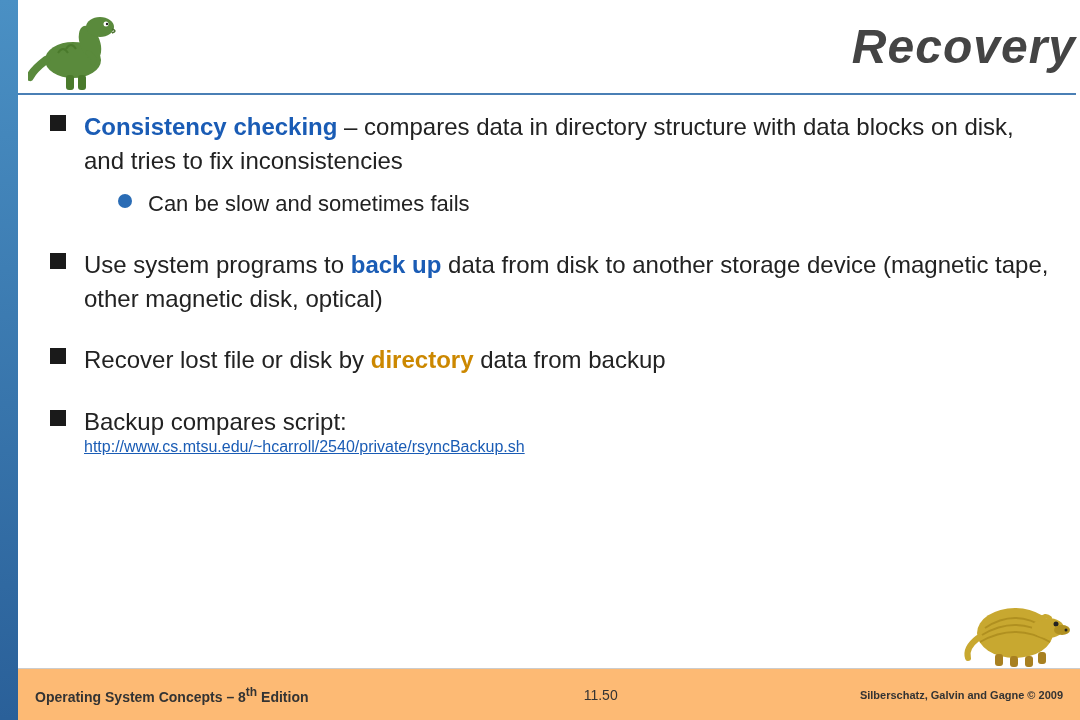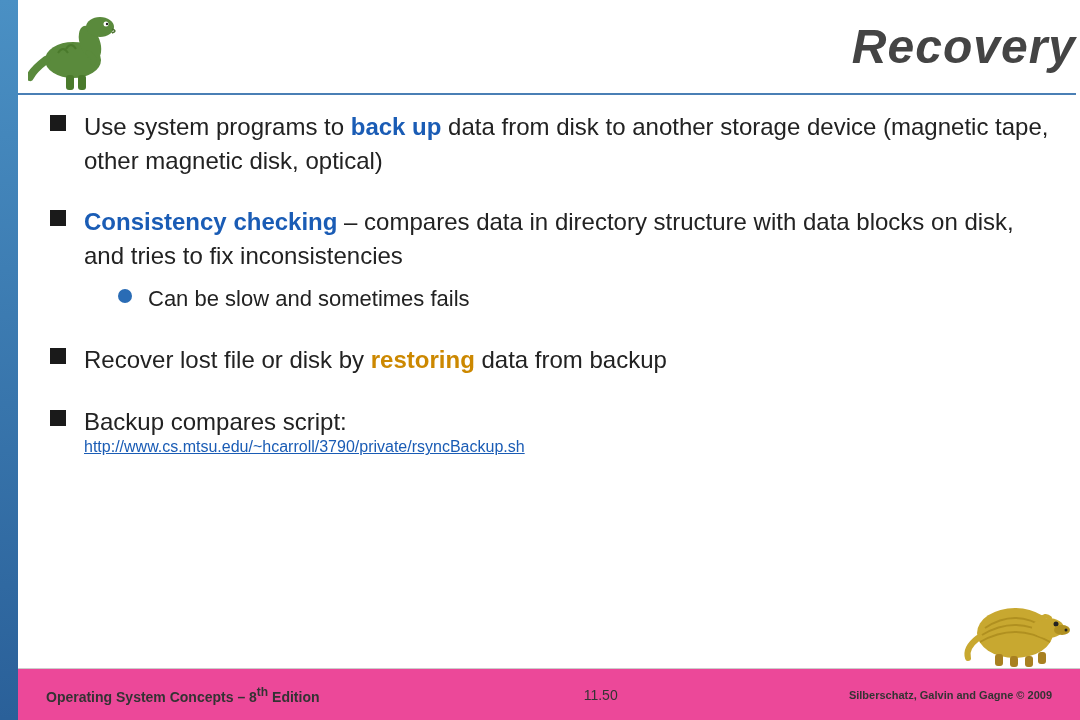--- a/index.html
+++ b/index.html
@@ -132,26 +132,26 @@
       text-decoration: underline;
     }
 
     
     .footer {
       position: absolute;
       bottom: 0;
       left: 18px;
       right: 0;
       height: 52px;
-      background: #ec4899;
+      background: #fdba74;
       border-top: 1px solid #cccccc;
       display: flex;
       align-items: center;
       justify-content: space-between;
-      padding: 0 28px;
+      padding: 0 17px;
     }
 
     .footer-left {
       font-size: 14px;
       color: #333333;
       font-weight: bold;
     }
 
     .footer-center {
       font-size: 14px;
@@ -210,54 +210,54 @@
 
         <path d="M30 48 Q35 40 40 48" stroke="#4a7a2c" stroke-width="2" fill="none"></path>
         <path d="M38 44 Q43 36 48 44" stroke="#4a7a2c" stroke-width="2" fill="none"></path>
       </svg>
     </div>
 
     <h1 class="title">Recovery</h1>
   </div>
 
   <div class="content">
-
-    <div class="bullet-item">
-      <div class="bullet-square"></div>
-      <span class="bullet-text">
-        Use system programs to <span class="highlight-blue">back up</span> data from disk to another storage device (magnetic tape, other magnetic disk, optical)
-      </span>
-    </div>
 
     <div class="bullet-item">
       <div class="bullet-square"></div>
       <div>
         <span class="bullet-text">
           <span class="highlight-blue">Consistency checking</span>
           <span> – compares data in directory structure with data blocks on disk, and tries to fix inconsistencies</span>
         </span>
         <div class="sub-bullet">
           <div class="sub-bullet-circle"></div>
           <span class="sub-bullet-text">Can be slow and sometimes fails</span>
         </div>
       </div>
     </div>
 
     <div class="bullet-item">
       <div class="bullet-square"></div>
       <span class="bullet-text">
-        Recover lost file or disk by <span class="highlight-orange">restoring</span> data from backup
+        Use system programs to <span class="highlight-blue">back up</span> data from disk to another storage device (magnetic tape, other magnetic disk, optical)
+      </span>
+    </div>
+
+    <div class="bullet-item">
+      <div class="bullet-square"></div>
+      <span class="bullet-text">
+        Recover lost file or disk by <span class="highlight-orange">directory</span> data from backup
       </span>
     </div>
 
     <div class="bullet-item">
       <div class="bullet-square"></div>
       <div>
         <span class="bullet-text">Backup compares script:</span><br>
-        <a class="link-text" href="#">http://www.cs.mtsu.edu/~hcarroll/3790/private/rsyncBackup.sh</a>
+        <a class="link-text" href="#">http://www.cs.mtsu.edu/~hcarroll/2540/private/rsyncBackup.sh</a>
       </div>
     </div>
   </div>
 
   <div class="dino-right">
     <svg viewBox="0 0 110 90" width="110" height="90">
 
       <ellipse cx="55" cy="55" rx="38" ry="25" fill="#c8a830"></ellipse>
 
       <path d="M25 50 Q55 30 85 50" stroke="#b09020" stroke-width="2" fill="none"></path>

